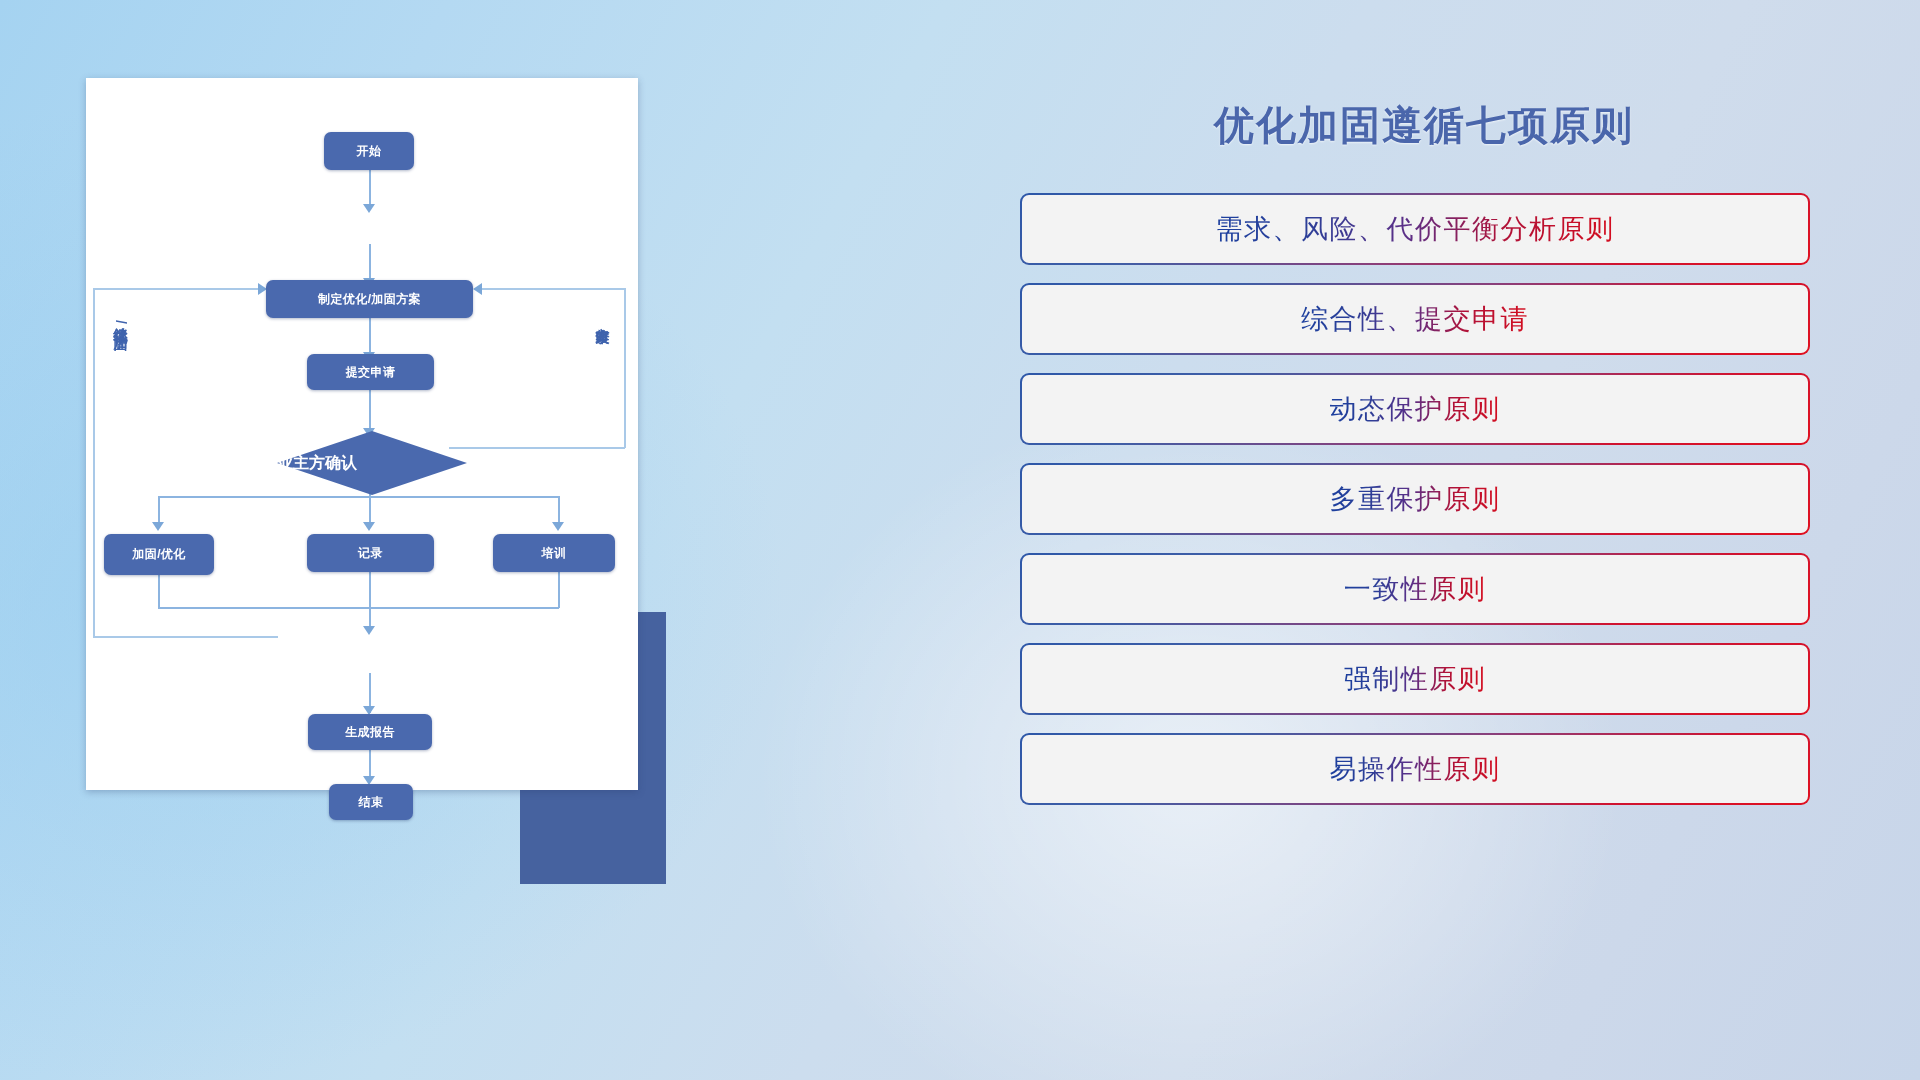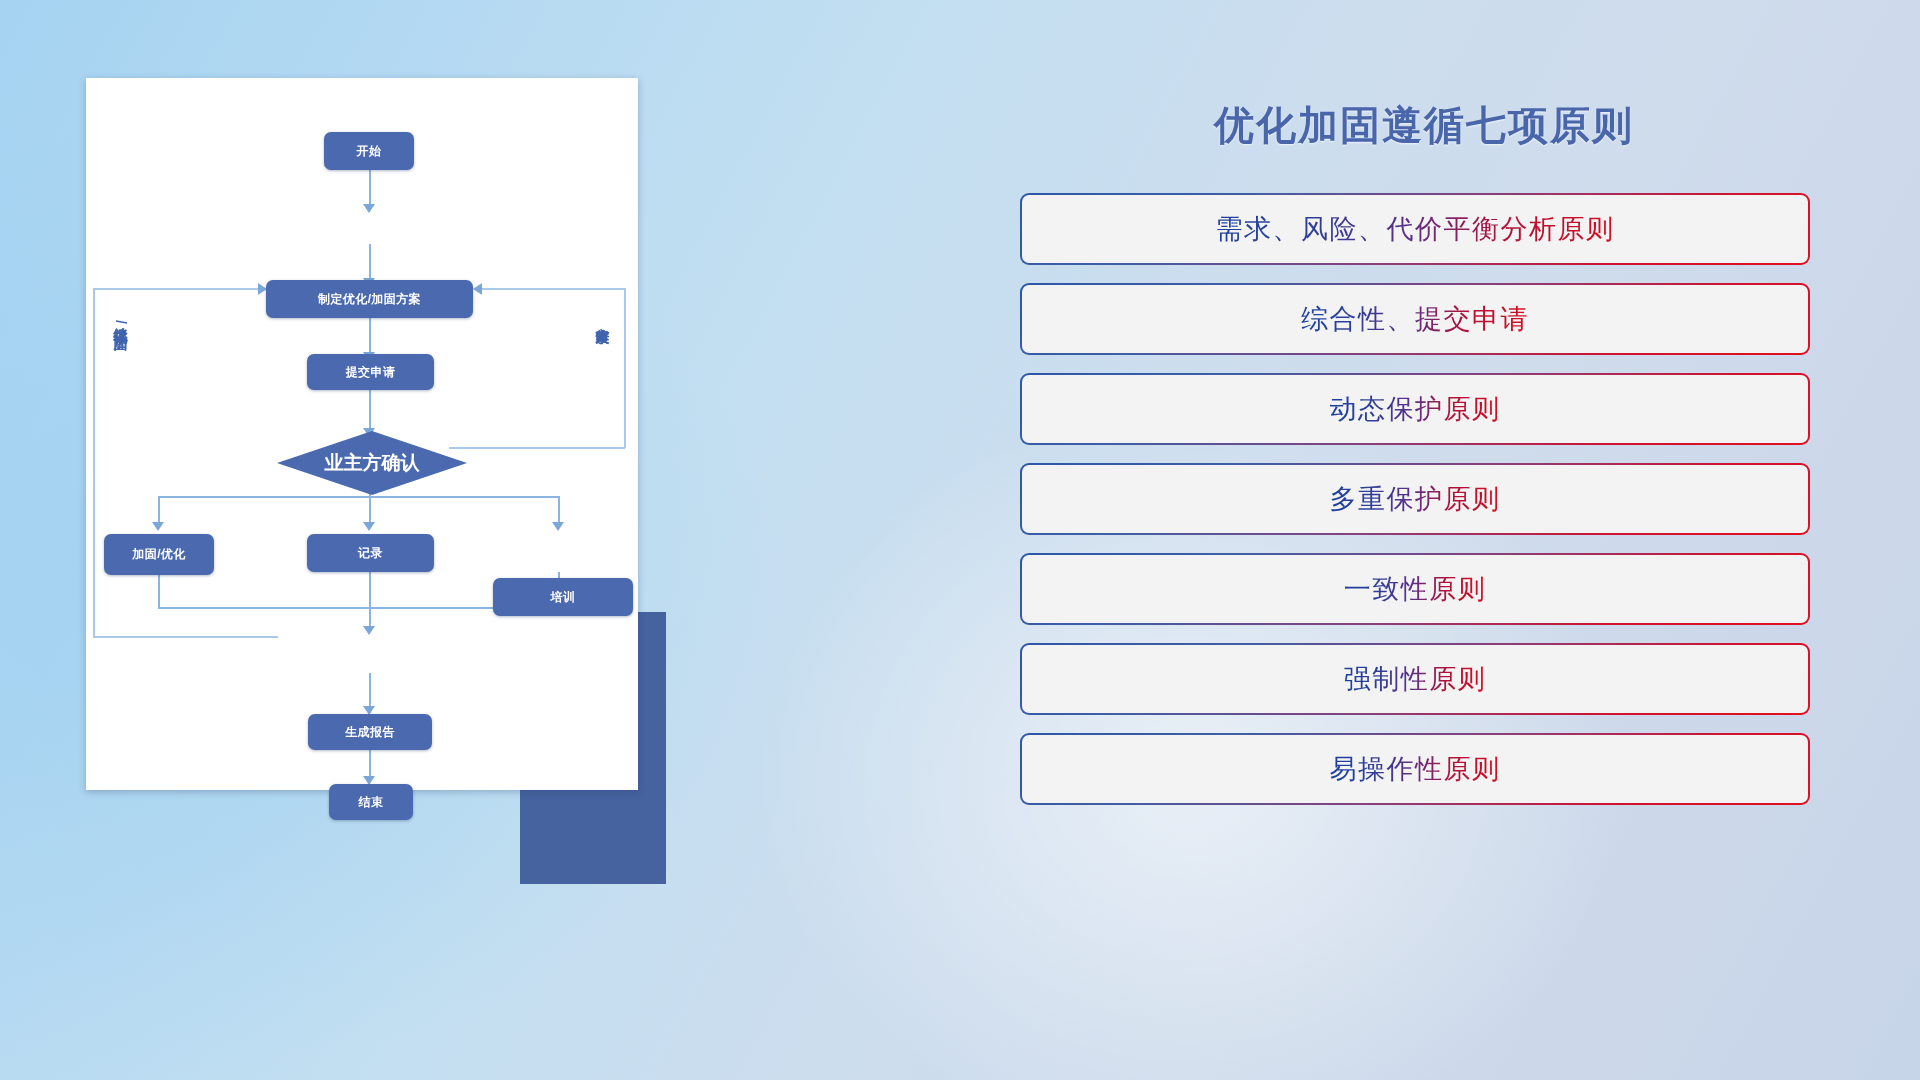--- a/index.html
+++ b/index.html
@@ -28,22 +28,22 @@
   
   .node {
     position:absolute; background:#4a69ae; border-radius:7px;
     color:#ffffff; display:flex; align-items:center; justify-content:center;
     font-size:12px; font-weight:bold; letter-spacing:0.4px;
     box-shadow:0 1px 3px rgba(30,50,100,0.35);
     z-index:4; white-space:nowrap;
   }
   .diamond {
     position:absolute; z-index:4;
-    display:flex; align-items:center; justify-content:center;
-    color:#ffffff; font-size:19px; font-weight:bold;
+    display:flex; align-items:center; 
+    color:#ffffff; font-size:16px; font-weight:bold;
   }
   .diamond .dshape {
     position:absolute; inset:0; background:#4a69ae;
     clip-path:polygon(50% 0%,100% 50%,50% 100%,0% 50%);
   }
   .diamond span { position:relative; z-index:2; }
 
   
   .ln { position:absolute; background:#8cb4e0; z-index:3; }
   .lnv { width:1.6px; }
@@ -159,21 +159,21 @@
 
     <div class="diamond" style="left:191px; top:353px; width:190px; height:64px;">
       <div class="dshape"></div>
       <span>业主方确认</span>
     </div>
 
     <div class="node" style="left:18px; top:456px; width:110px; height:41px;">加固/优化</div>
 
     <div class="node" style="left:221px; top:456px; width:127px; height:38px;">记录</div>
 
-    <div class="node" style="left:407px; top:456px; width:140px; height:38px;margin-top:44px;">培训</div>
+    <div class="node" style="left:407px; top:456px; width:122px; height:38px;">培训</div>
 
 
     <div class="node" style="left:222px; top:636px; width:124px; height:36px;">生成报告</div>
 
     <div class="node" style="left:243px; top:706px; width:84px; height:36px;">结束</div>
 
   </div>
 </div>
 
 <div id="right-panel">

